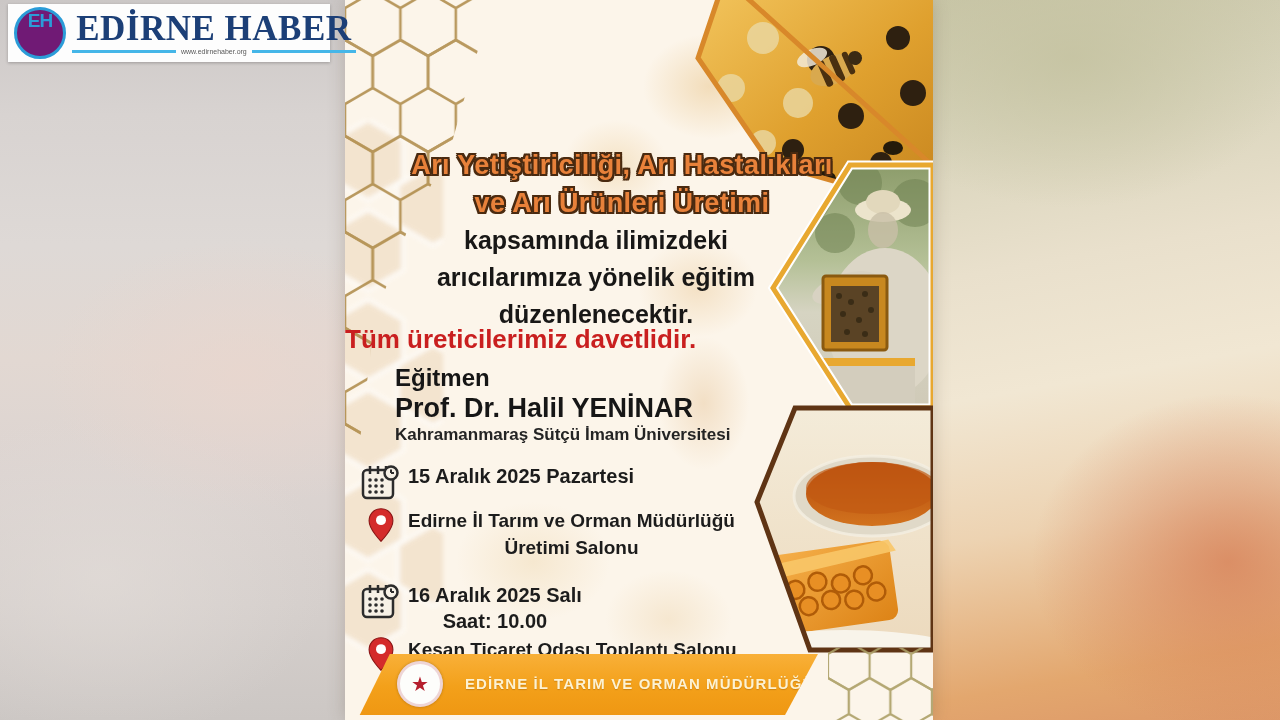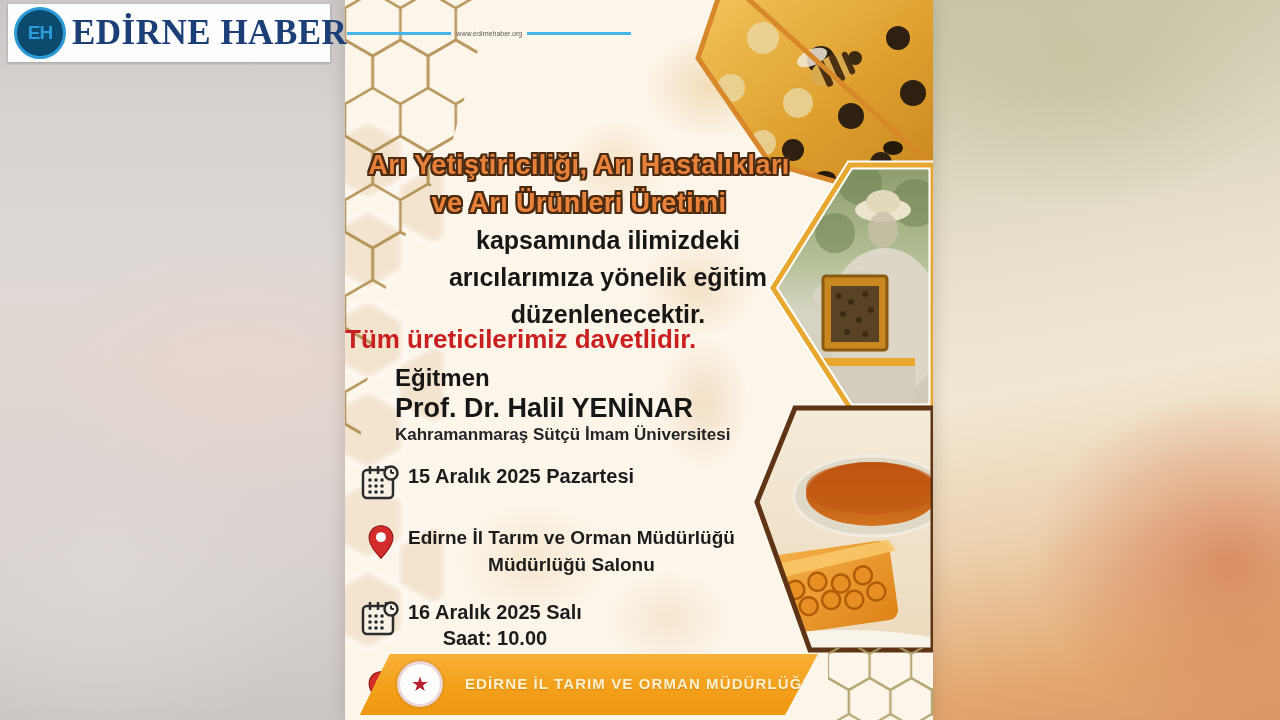--- a/index.html
+++ b/index.html
@@ -36,60 +36,60 @@
   .left-cells{position:absolute;left:-12px;top:120px;filter:blur(2px);opacity:.8;}
 
   .photo{position:absolute;}
   .photo-bee{left:348px;top:-2px;}
   .photo-keeper{left:420px;top:158px;}
   .photo-honey{left:405px;top:400px;}
 
   .title-block{position:absolute;left:0;top:146px;width:468px;text-align:center;
     font-weight:700;font-size:27px;line-height:38px;letter-spacing:.4px;color:#e8813a;
     text-shadow:-2px -2px 0 #4a2a10,2px -2px 0 #4a2a10,-2px 2px 0 #4a2a10,2px 2px 0 #4a2a10,
-                0 -2px 0 #4a2a10,0 2px 0 #4a2a10,-2px 0 0 #4a2a10,2px 0 0 #4a2a10;}
-  .body-block{position:absolute;left:24px;top:222px;width:478px;text-align:center;
+                0 -2px 0 #4a2a10,0 2px 0 #4a2a10,-2px 0 0 #4a2a10,2px 0 0 #4a2a10;padding-left:43px;}
+  .body-block{position:absolute;left:12px;top:222px;width:478px;text-align:center;
     font-weight:700;font-size:25px;line-height:37px;color:#181716;}
   .invite-line{position:absolute;left:0;top:324px;width:448px;
     font-weight:700;font-size:26px;color:#c91f1f;}
 
   .instructor{position:absolute;left:50px;top:364px;color:#161616;}
   .instructor .lbl{font-weight:700;font-size:24px;line-height:28px;}
   .instructor .nm{font-weight:700;font-size:27px;line-height:32px;}
   .instructor .uni{font-weight:700;font-size:17px;line-height:22px;margin-top:0;color:#242424;}
 
   .events{position:absolute;left:15px;top:463px;color:#1c1c1c;text-align:center;}
   .event{margin-bottom:21px;}
   .ev-row{display:flex;align-items:flex-start;}
   .ev-icon{flex:0 0 48px;display:flex;justify-content:flex-start;}
   .ev-icon.pin{padding-left:8px;box-sizing:border-box;}
   .ev-text{font-weight:700;font-size:20px;line-height:26px;}
   .ev-text .loc{font-size:19px;line-height:27px;}
-  .ev-row + .ev-row{margin-top:19px;}
+  .ev-row + .ev-row{margin-top:2px;}
 
   .banner{position:absolute;left:10px;top:650px;width:470px;height:67px;
     clip-path:polygon(7.4% 6%,98.5% 6%,91.5% 97%,1% 97%);
     background:linear-gradient(180deg,#f9b13a 0%,#f5a category 0%,#f3a01a 55%,#ef9712 100%);
     background:linear-gradient(180deg,#f9b23c 0%,#f3a01a 55%,#ef9712 100%);
     display:flex;align-items:center;}
   .banner-logo{width:46px;height:46px;border-radius:50%;background:#fdfdfb;margin-left:42px;
     display:flex;align-items:center;justify-content:center;flex:0 0 auto;
     box-shadow:inset 0 0 0 3px rgba(170,35,48,.18),0 0 3px rgba(0,0,0,.25);}
   .banner-logo .star{color:#b51f2e;font-size:20px;line-height:1;}
   .banner-text{margin-left:22px;font-weight:700;font-size:15px;letter-spacing:1.1px;color:#fdf2d2;
     text-shadow:0 1px 1px rgba(140,80,0,.35);}
 
   
   .logo-box{position:absolute;left:8px;top:4px;width:322px;height:58px;background:#fdfdfd;
     box-shadow:0 1px 3px rgba(0,0,0,.25);display:flex;align-items:center;}
   .emblem{position:relative;width:46px;height:46px;margin-left:6px;flex:0 0 auto;
-    border:3px solid #2b9cd8;border-radius:50%;display:flex;align-items:center;justify-content:center;
-    background:#0c4a6e;}
+    border:3px solid #2b9cd8;border-radius:50%;display:flex;align-items:flex-start;justify-content:center;
+    background:#701a75;}
   .emblem span{font-weight:800;font-size:19px;color:#2b9cd8;letter-spacing:-1px;}
-  .logo-right{margin-left:6px;display:flex;flex-direction:row;align-items:center;}
+  .logo-right{margin-left:6px;display:flex;flex-direction:column;align-items:center;}
   .logo-name{font-family:"Liberation Serif",serif;font-weight:700;font-size:35px;line-height:36px;
     color:#1c3f77;letter-spacing:.5px;white-space:nowrap;}
   .logo-sub{display:flex;align-items:center;margin-top:1px;}
   .logo-sub .bar{width:104px;height:3px;background:#45b6e8;}
   .logo-sub .url{font-size:7px;color:#5a5a5a;margin:0 5px;white-space:nowrap;}
 </style>
 </head>
 <body>
 
 <div class="page">
@@ -309,21 +309,21 @@
         </div>
         <div class="ev-row">
           <div class="ev-icon pin">
             <svg width="26" height="36" viewBox="0 0 24 32">
               <path d="M12 1 C5.4 1 1 6 1 12 c0 8 11 19 11 19 s11-11 11-19 C23 6 18.6 1 12 1 z" fill="#d42b2b" stroke="#8a1515" stroke-width="1"></path>
               <circle cx="12" cy="11.5" r="4.6" fill="#ffffff"></circle>
             </svg>
           </div>
           <div class="ev-text">
             <div class="loc">Edirne İl Tarım ve Orman Müdürlüğü</div>
-            <div class="loc">Müdürlüğü Salonu</div>
+            <div class="loc">Üretimi Salonu</div>
           </div>
         </div>
       </div>
 
       <div class="event">
         <div class="ev-row">
           <div class="ev-icon">
             <svg width="40" height="42" viewBox="0 0 40 42">
               <rect x="3" y="7" width="30" height="28" rx="4" fill="#f7f1e6" stroke="#2c2c2c" stroke-width="2.5"></rect>
               <line x1="10" y1="3" x2="10" y2="11" stroke="#2c2c2c" stroke-width="2.5"></line>

